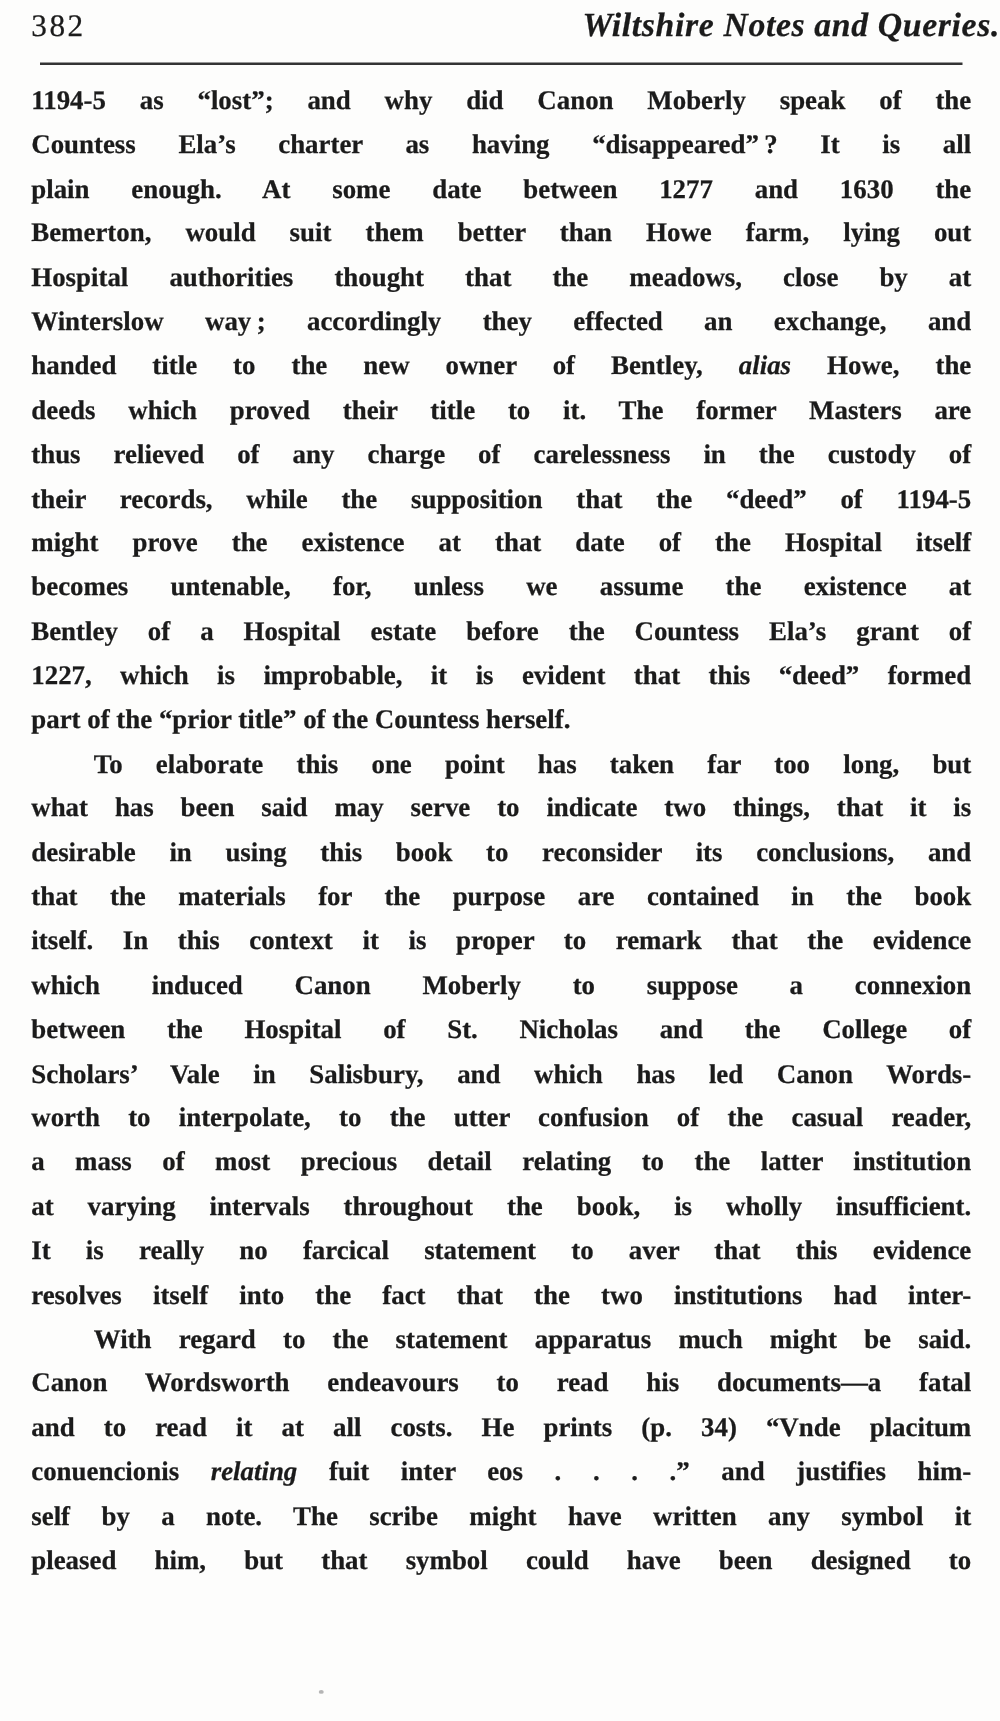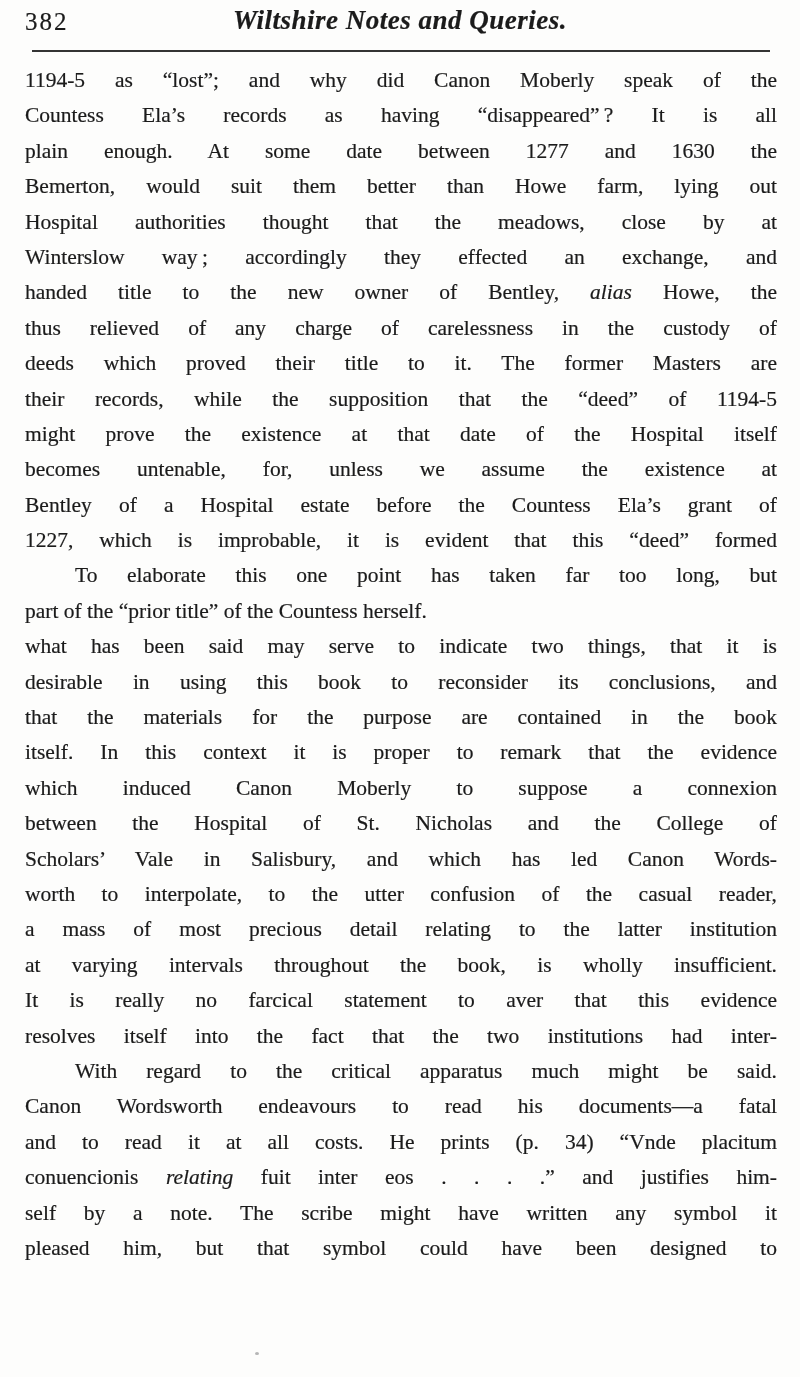--- a/index.html
+++ b/index.html
@@ -12,30 +12,30 @@
     overflow: hidden;
     -webkit-text-stroke: 0.2px currentColor;
   }
   .page { position: absolute; inset: 0; }
   .page-number {
     position: absolute; left: 25px; top: 8px;
     font-size: 25px; letter-spacing: 2px;
   }
   .running-title {
     position: absolute; left: 0; top: 5px; width: 100%;
-    text-align: center;
+    text-align: right;
     font-style: italic; font-weight: 700;
     font-size: 27px; letter-spacing: 0.5px;
   }
   .header-rule {
     position: absolute; top: 50px; left: 32px; width: 738px;
     border-top: 2px solid #343434; height: 0;
   }
   .text-block {
-    position: absolute; top: 63px; left: 25px; width: 752px;
+    position: absolute; top: 63px; left: 25px; width: 752px; font-weight: bold;
   }
   .line {
     font-size: 21.5px;
     line-height: 35.4px;
     height: 35.4px;
     text-align: justify;
     text-align-last: justify;
     text-justify: inter-word;
     white-space: normal;
     overflow: visible;
@@ -55,48 +55,48 @@
 <div class="page">
   <header>
     <span class="page-number">382</span>
     <div class="running-title">Wiltshire Notes and Queries.</div>
   </header>
 
   <div class="header-rule"></div>
 
   <main class="text-block">
       <div class="line"><span>1194-5 as “lost”; and why did Canon Moberly speak of the</span></div>
-      <div class="line"><span>Countess Ela’s records as having “disappeared” ? It is all</span></div>
+      <div class="line"><span>Countess Ela’s charter as having “disappeared” ? It is all</span></div>
       <div class="line"><span>plain enough. At some date between 1277 and 1630 the</span></div>
       <div class="line"><span>Bemerton, would suit them better than Howe farm, lying out</span></div>
       <div class="line"><span>Hospital authorities thought that the meadows, close by at</span></div>
       <div class="line"><span>Winterslow way ; accordingly they effected an exchange, and</span></div>
       <div class="line"><span>handed title to the new owner of Bentley, </span><span class="it">alias</span><span> Howe, the</span></div>
+      <div class="line"><span>deeds which proved their title to it. The former Masters are</span></div>
       <div class="line"><span>thus relieved of any charge of carelessness in the custody of</span></div>
-      <div class="line"><span>deeds which proved their title to it. The former Masters are</span></div>
       <div class="line"><span>their records, while the supposition that the “deed” of 1194-5</span></div>
       <div class="line"><span>might prove the existence at that date of the Hospital itself</span></div>
       <div class="line"><span>becomes untenable, for, unless we assume the existence at</span></div>
       <div class="line"><span>Bentley of a Hospital estate before the Countess Ela’s grant of</span></div>
       <div class="line"><span>1227, which is improbable, it is evident that this “deed” formed</span></div>
+      <div class="line flush"><span>part of the “prior title” of the Countess herself.</span></div>
       <div class="line indent"><span>To elaborate this one point has taken far too long, but</span></div>
-      <div class="line flush"><span>part of the “prior title” of the Countess herself.</span></div>
       <div class="line"><span>what has been said may serve to indicate two things, that it is</span></div>
       <div class="line"><span>desirable in using this book to reconsider its conclusions, and</span></div>
       <div class="line"><span>that the materials for the purpose are contained in the book</span></div>
       <div class="line"><span>itself. In this context it is proper to remark that the evidence</span></div>
       <div class="line"><span>which induced Canon Moberly to suppose a connexion</span></div>
       <div class="line"><span>between the Hospital of St. Nicholas and the College of</span></div>
       <div class="line"><span>Scholars’ Vale in Salisbury, and which has led Canon Words-</span></div>
       <div class="line"><span>worth to interpolate, to the utter confusion of the casual reader,</span></div>
       <div class="line"><span>a mass of most precious detail relating to the latter institution</span></div>
       <div class="line"><span>at varying intervals throughout the book, is wholly insufficient.</span></div>
       <div class="line"><span>It is really no farcical statement to aver that this evidence</span></div>
       <div class="line"><span>resolves itself into the fact that the two institutions had inter-</span></div>
-      <div class="line indent"><span>With regard to the critical apparatus much might be said.</span></div>
+      <div class="line indent"><span>With regard to the statement apparatus much might be said.</span></div>
       <div class="line"><span>Canon Wordsworth endeavours to read his documents—a fatal</span></div>
       <div class="line"><span>and to read it at all costs. He prints (p. 34) “Vnde placitum</span></div>
       <div class="line"><span>conuencionis </span><span class="it">relating</span><span> fuit inter eos . . . .” and justifies him-</span></div>
       <div class="line"><span>self by a note. The scribe might have written any symbol it</span></div>
       <div class="line"><span>pleased him, but that symbol could have been designed to</span></div>
     </main>
 
   <div class="artifact-dot"></div>
 </div>
 

